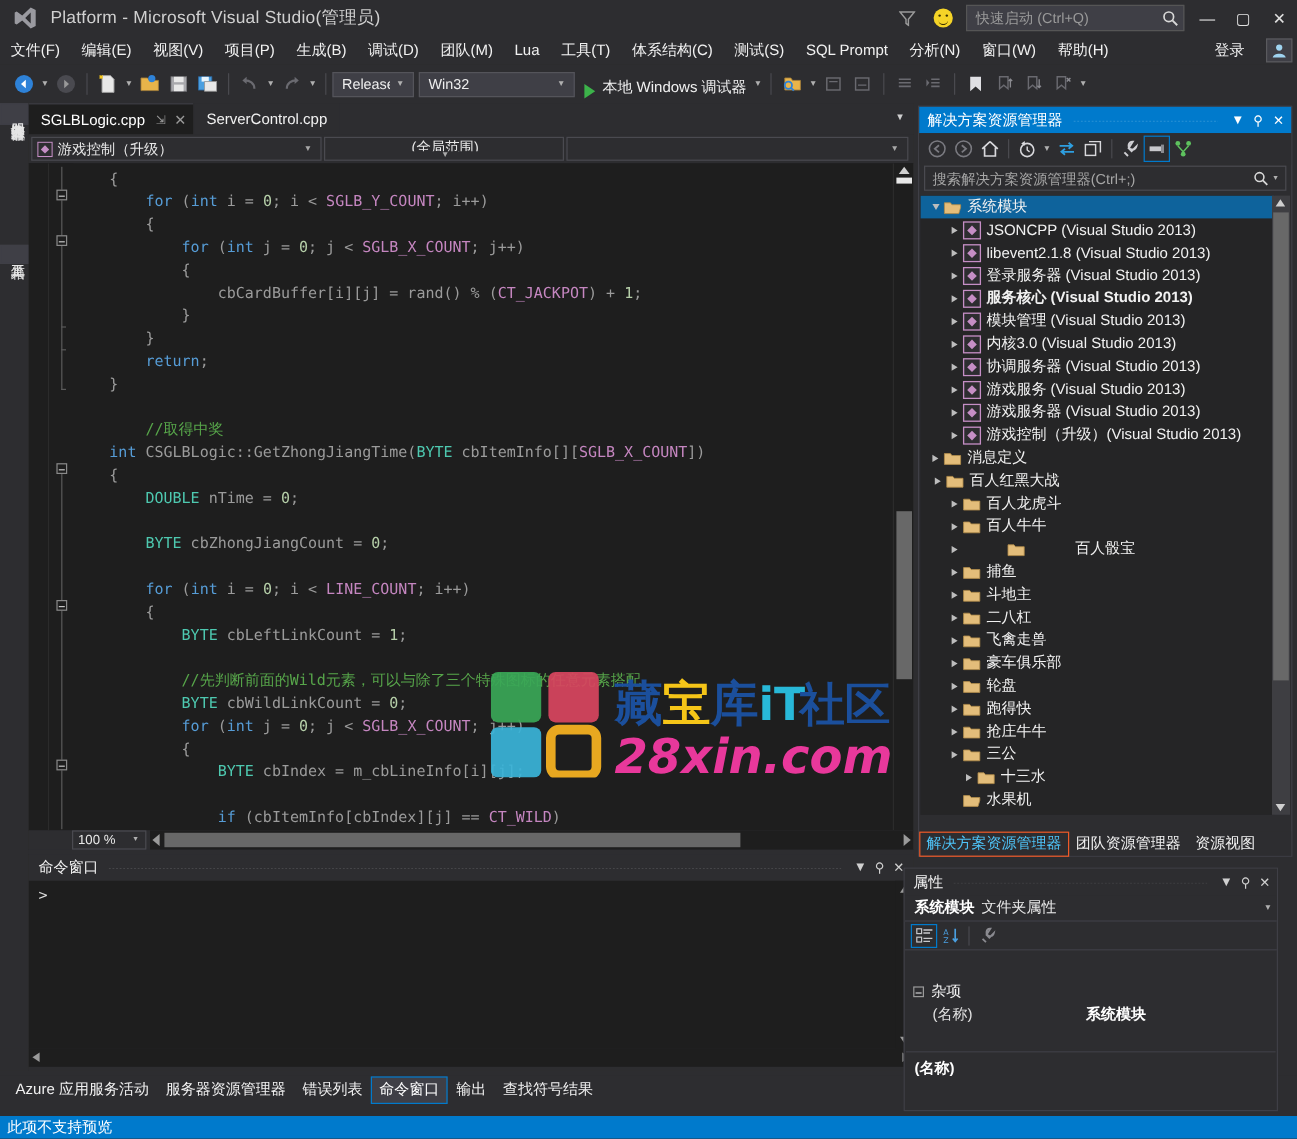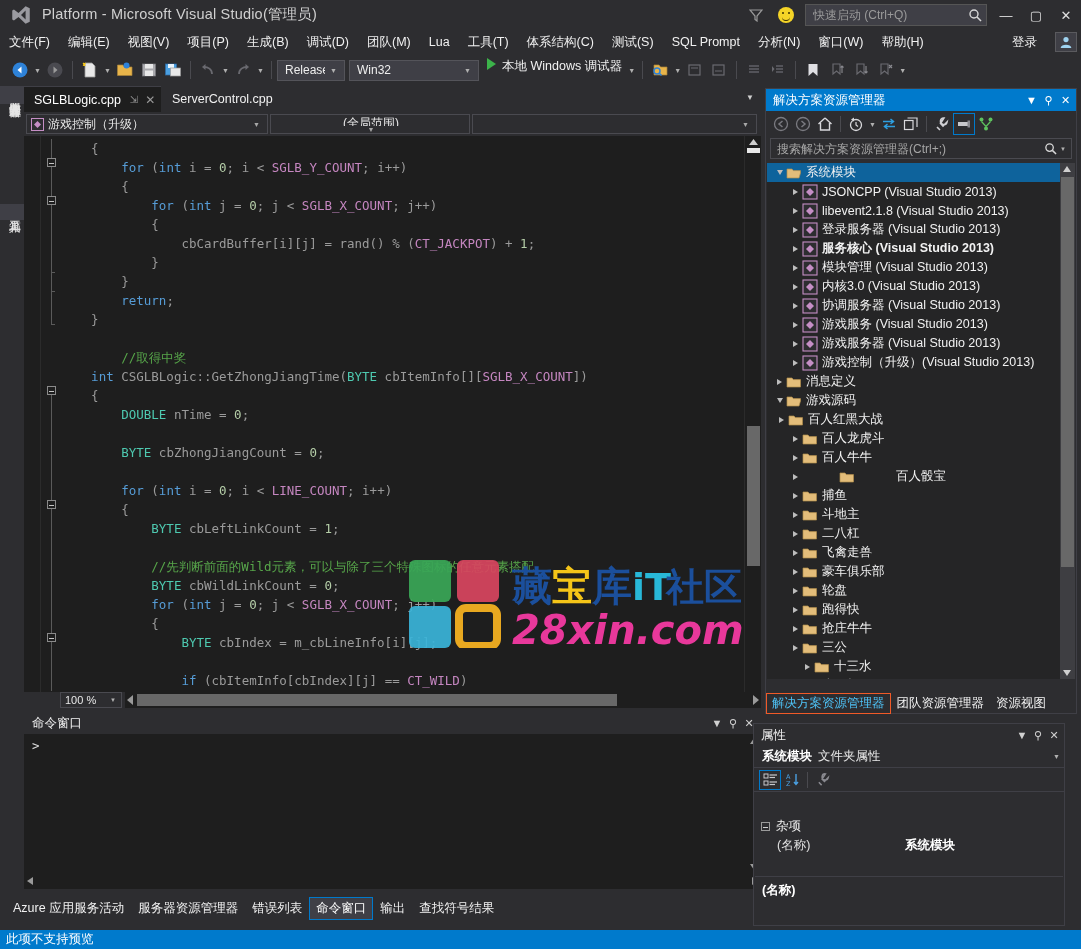--- a/index.html
+++ b/index.html
@@ -47,21 +47,21 @@
   .tbtn { width:24px; height:24px; display:flex; align-items:center; justify-content:center; }
   .tcaret { width:11px; height:24px; display:flex; align-items:center; justify-content:center;
             color:#b0b0b0; font-size:7px; }
   .tsep { width:1px; height:18px; background:#4a4a4f; margin:0 5px; }
   .combo { height:21px; background:#3f3f46; border:1px solid #54545a; display:flex; align-items:center;
            padding:0 2px 0 7px; color:#eee; font-size:12px; }
   .combo .cv { flex:1; white-space:nowrap; overflow:hidden; }
   .combo .cc { color:#b0b0b0; font-size:7px; padding:0 5px; }
   .combo-release { width:68px; margin-right:4px; }
   .combo-platform { width:130px; margin-right:6px; }
-  .run-btn { display:flex; align-items:flex-start; padding:0 4px 0 2px; height:24px; }
+  .run-btn { display:flex; align-items:flex-end; padding:0 4px 0 2px; height:24px; }
   .run-tri { width:0; height:0; border-left:9px solid #3cb34a; border-top:6px solid transparent;
              border-bottom:6px solid transparent; margin-right:6px; }
   .run-label { font-size:12.5px; color:#f1f1f1; white-space:nowrap; }
 
   
   .leftbar { position:absolute; left:0; top:86px; width:24px; height:806px; background:#2d2d30; }
   .vtab { position:absolute; left:0; width:24px; background:#3f3f46; border:1px solid #3f3f46;
           color:#e6e6e6; font-size:12px; }
   .vtab span { display:block; writing-mode:vertical-rl; white-space:nowrap; padding:6px 5px;
                letter-spacing:.5px; }
@@ -747,29 +747,20 @@
         </div>
         <div class="tr" style="padding-left: 6px;">
           <span class="arw">
             <span class="arw-r"></span>
           </span>
           <svg viewBox="0 0 16 16" class="ico">
             <path d="M1 4 L6 4 L7.3 5.6 L14.5 5.6 L14.5 13 L1 13 Z" fill="#e3bd7a" stroke="#b08c4a" stroke-width=".7"></path>
           </svg>
           <span>消息定义</span>
         </div>
-        <div class="tr" style="padding-left: 6px;">
-          <span class="arw">
-            <span class="arw-d"></span>
-          </span>
-          <svg viewBox="0 0 16 16" class="ico">
-            <path d="M1 4 L6 4 L7.3 5.6 L14.5 5.6 L14.5 8 L13 13 L1 13 Z" fill="#e3bd7a" stroke="#b08c4a" stroke-width=".7"></path>
-          </svg>
-          <span>游戏源码</span>
-        </div>
         <div class="tr" style="padding-left: 8px;">
           <span class="arw">
             <span class="arw-r"></span>
           </span>
           <svg viewBox="0 0 16 16" class="ico">
             <path d="M1 4 L6 4 L7.3 5.6 L14.5 5.6 L14.5 13 L1 13 Z" fill="#e3bd7a" stroke="#b08c4a" stroke-width=".7"></path>
           </svg>
           <span>百人红黑大战</span>
         </div>
         <div class="tr" style="padding-left: 22px;">

